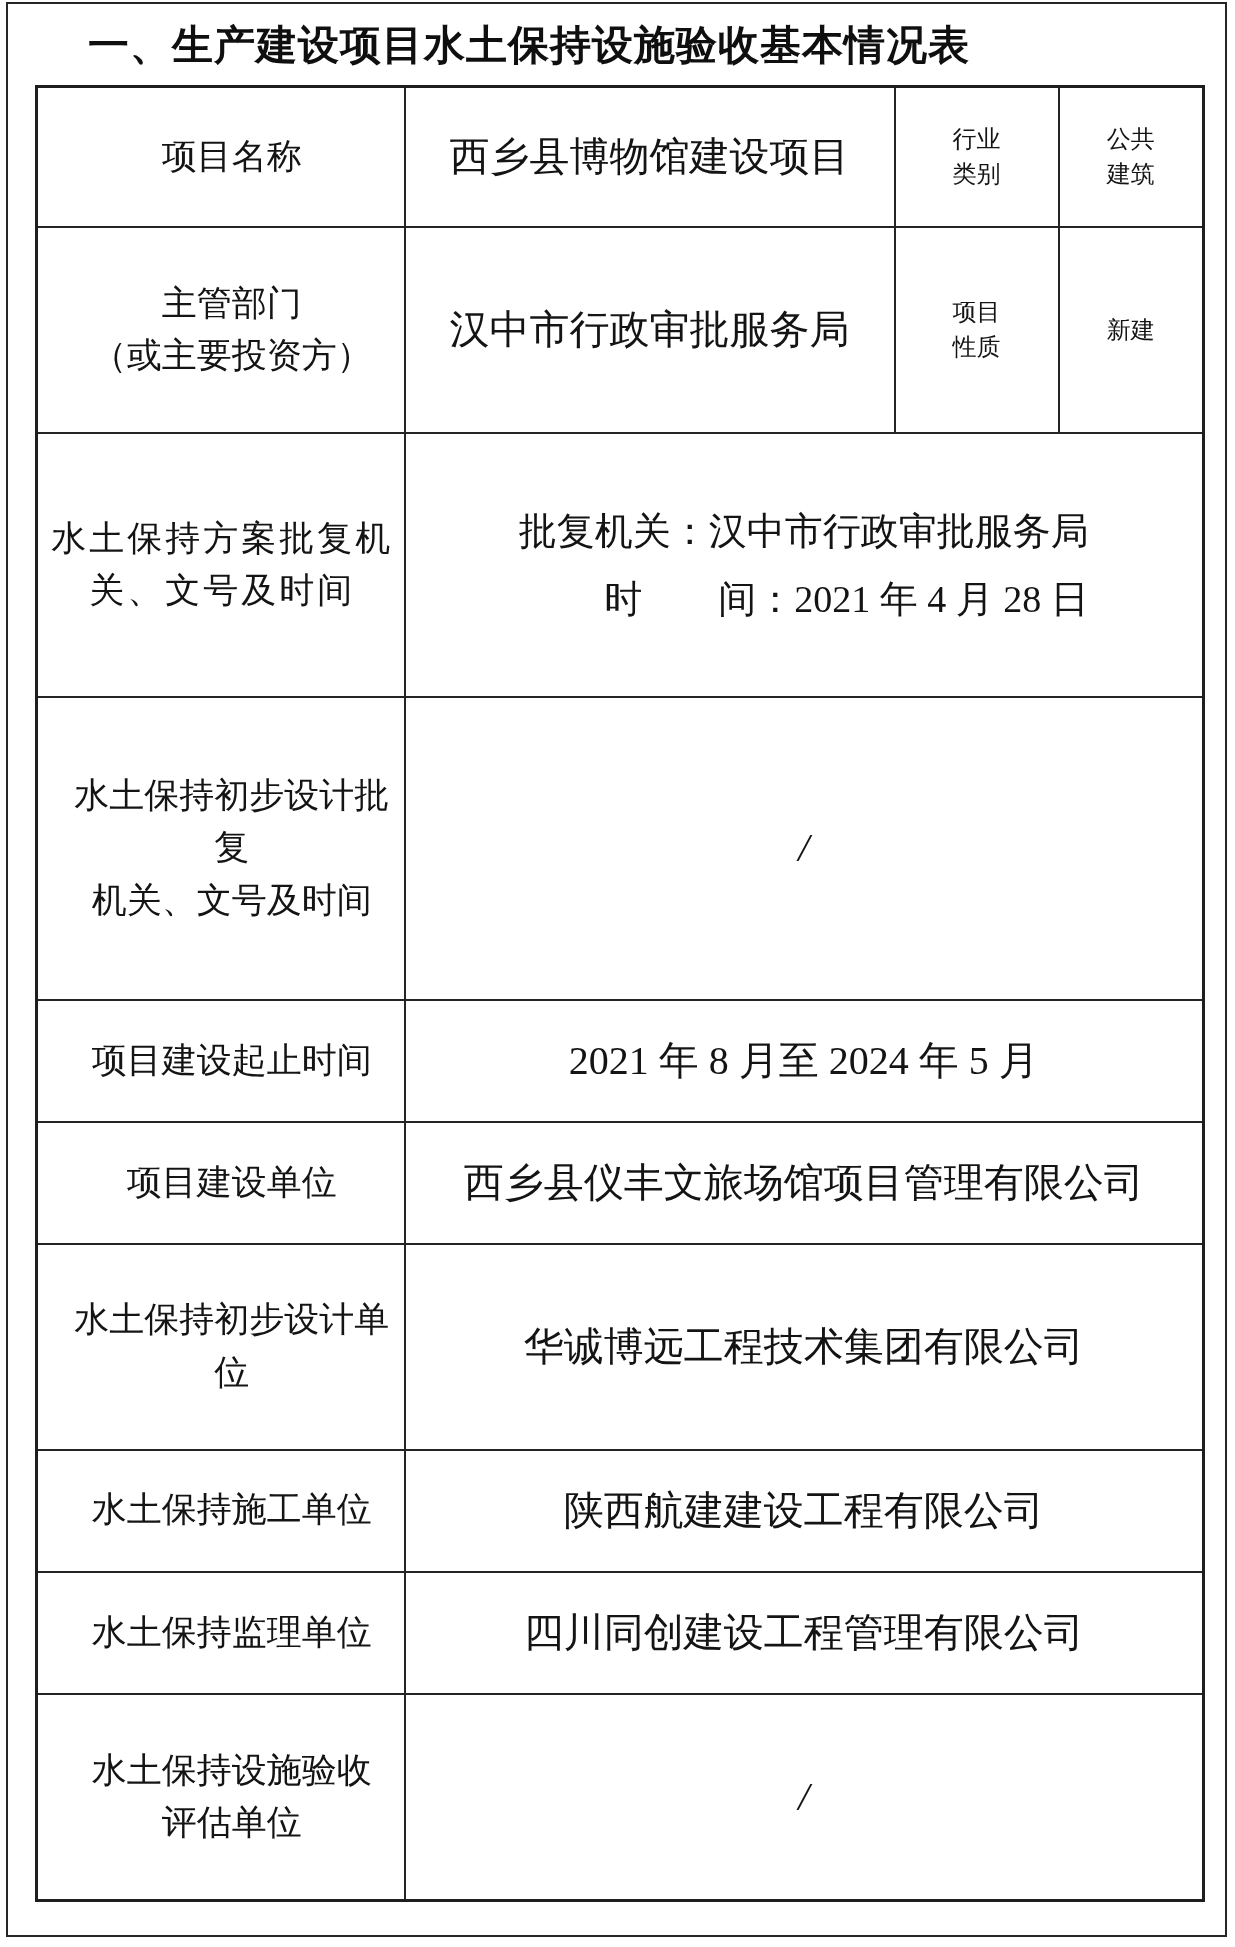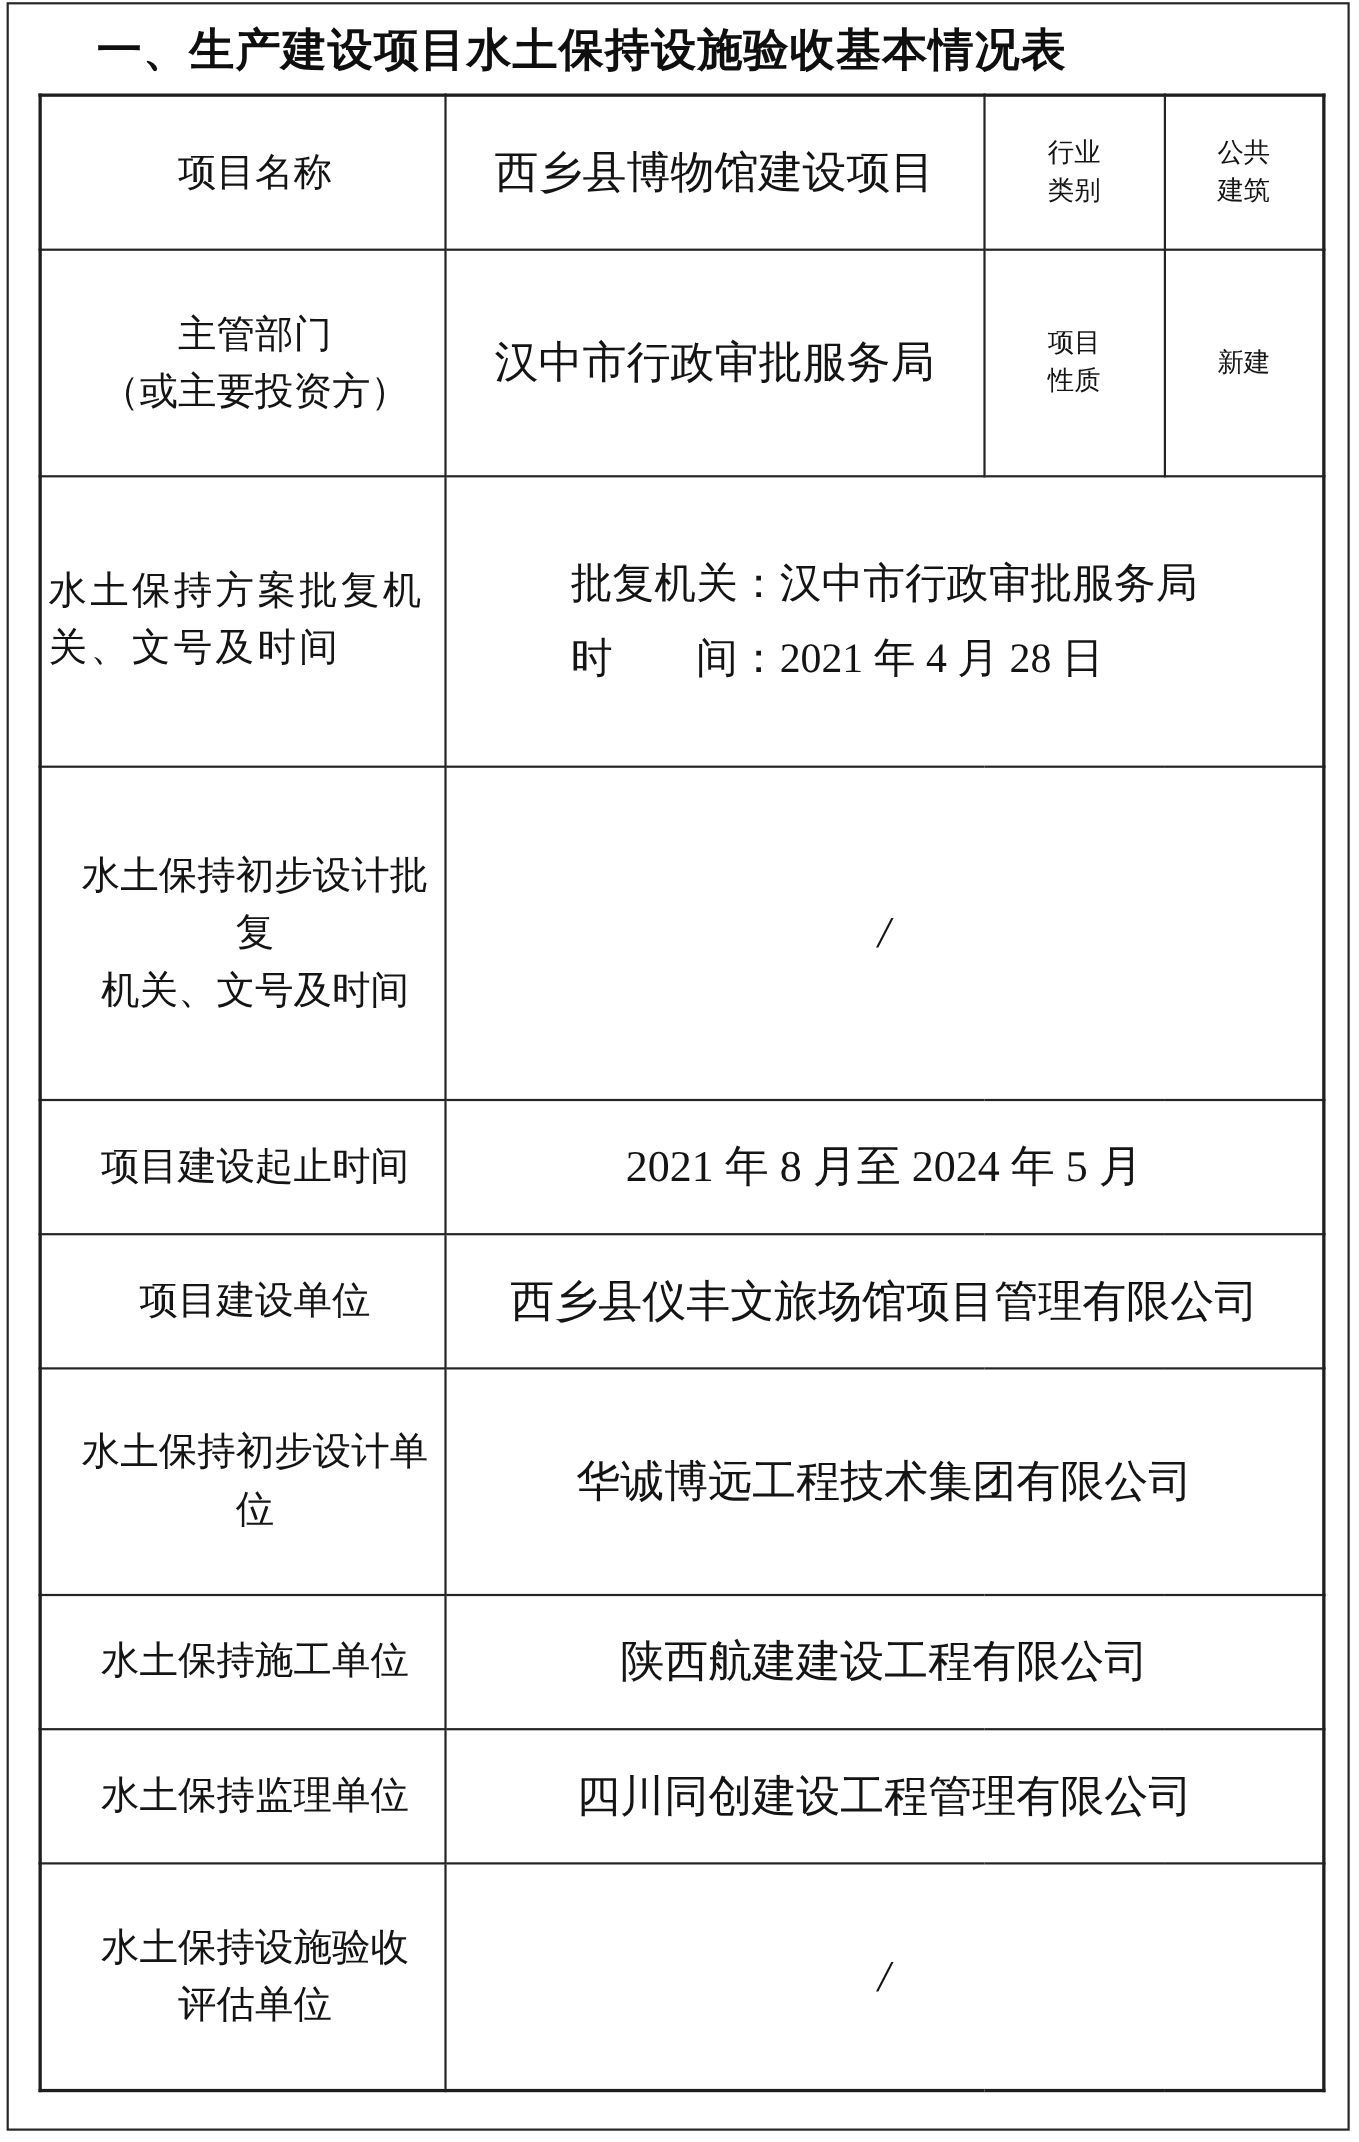--- a/index.html
+++ b/index.html
@@ -42,28 +42,27 @@
     vertical-align: middle;
     white-space: pre-line;
     padding: 2px 3px;
     line-height: 1.5;
   }
   td.label   { font-size: 35px; padding-left: 25px; }
   td.value   { font-size: 40px; }
   td.sub-label, td.sub-value { font-size: 24px; line-height: 1.45; }
   
   tr:nth-child(3) td.label {
-    text-align: left;
+    text-align: center;
     letter-spacing: 3px;
     padding-left: 6px;
-    font-family: Liberation Mono, monospace;
   }
   .block-left {
     display: inline-block;
-    text-align: left;
+    text-align: right;
     line-height: 1.8;
     font-size: 38px;
   }
   .slash {
     font-size: 50px;
     font-style: italic;
     font-family: "Liberation Serif", serif;
   }
 </style>
 </head>

